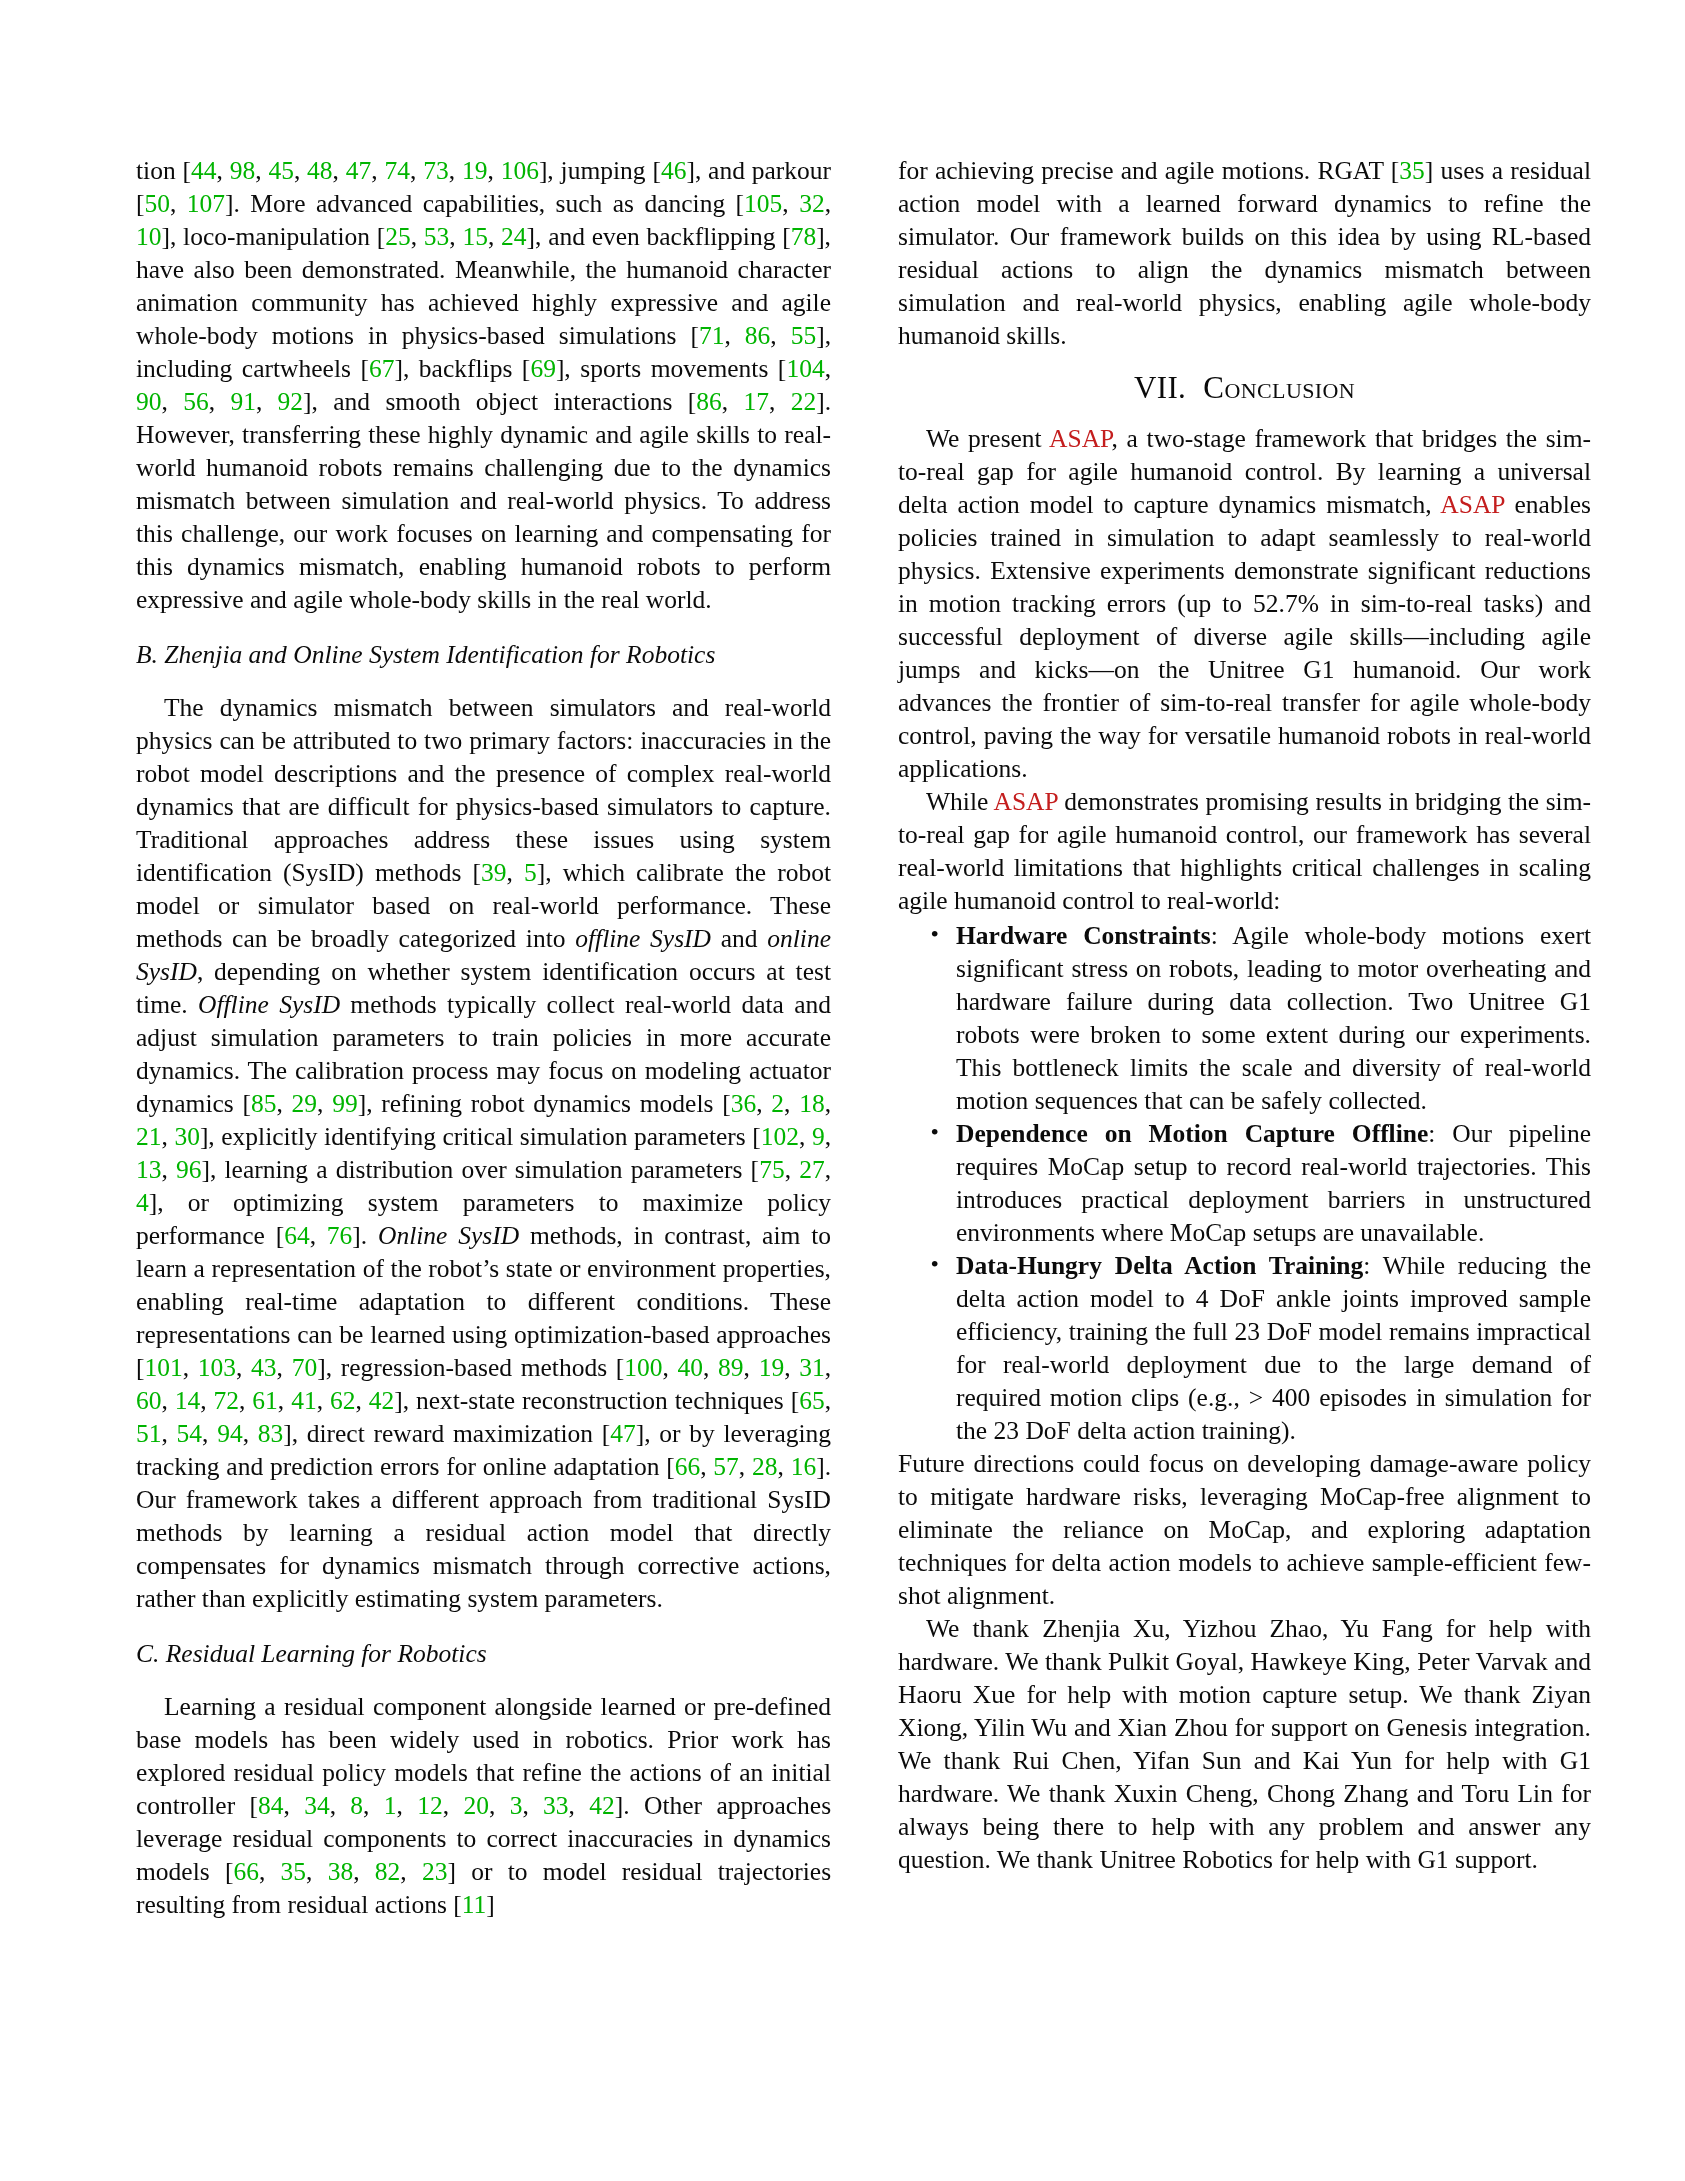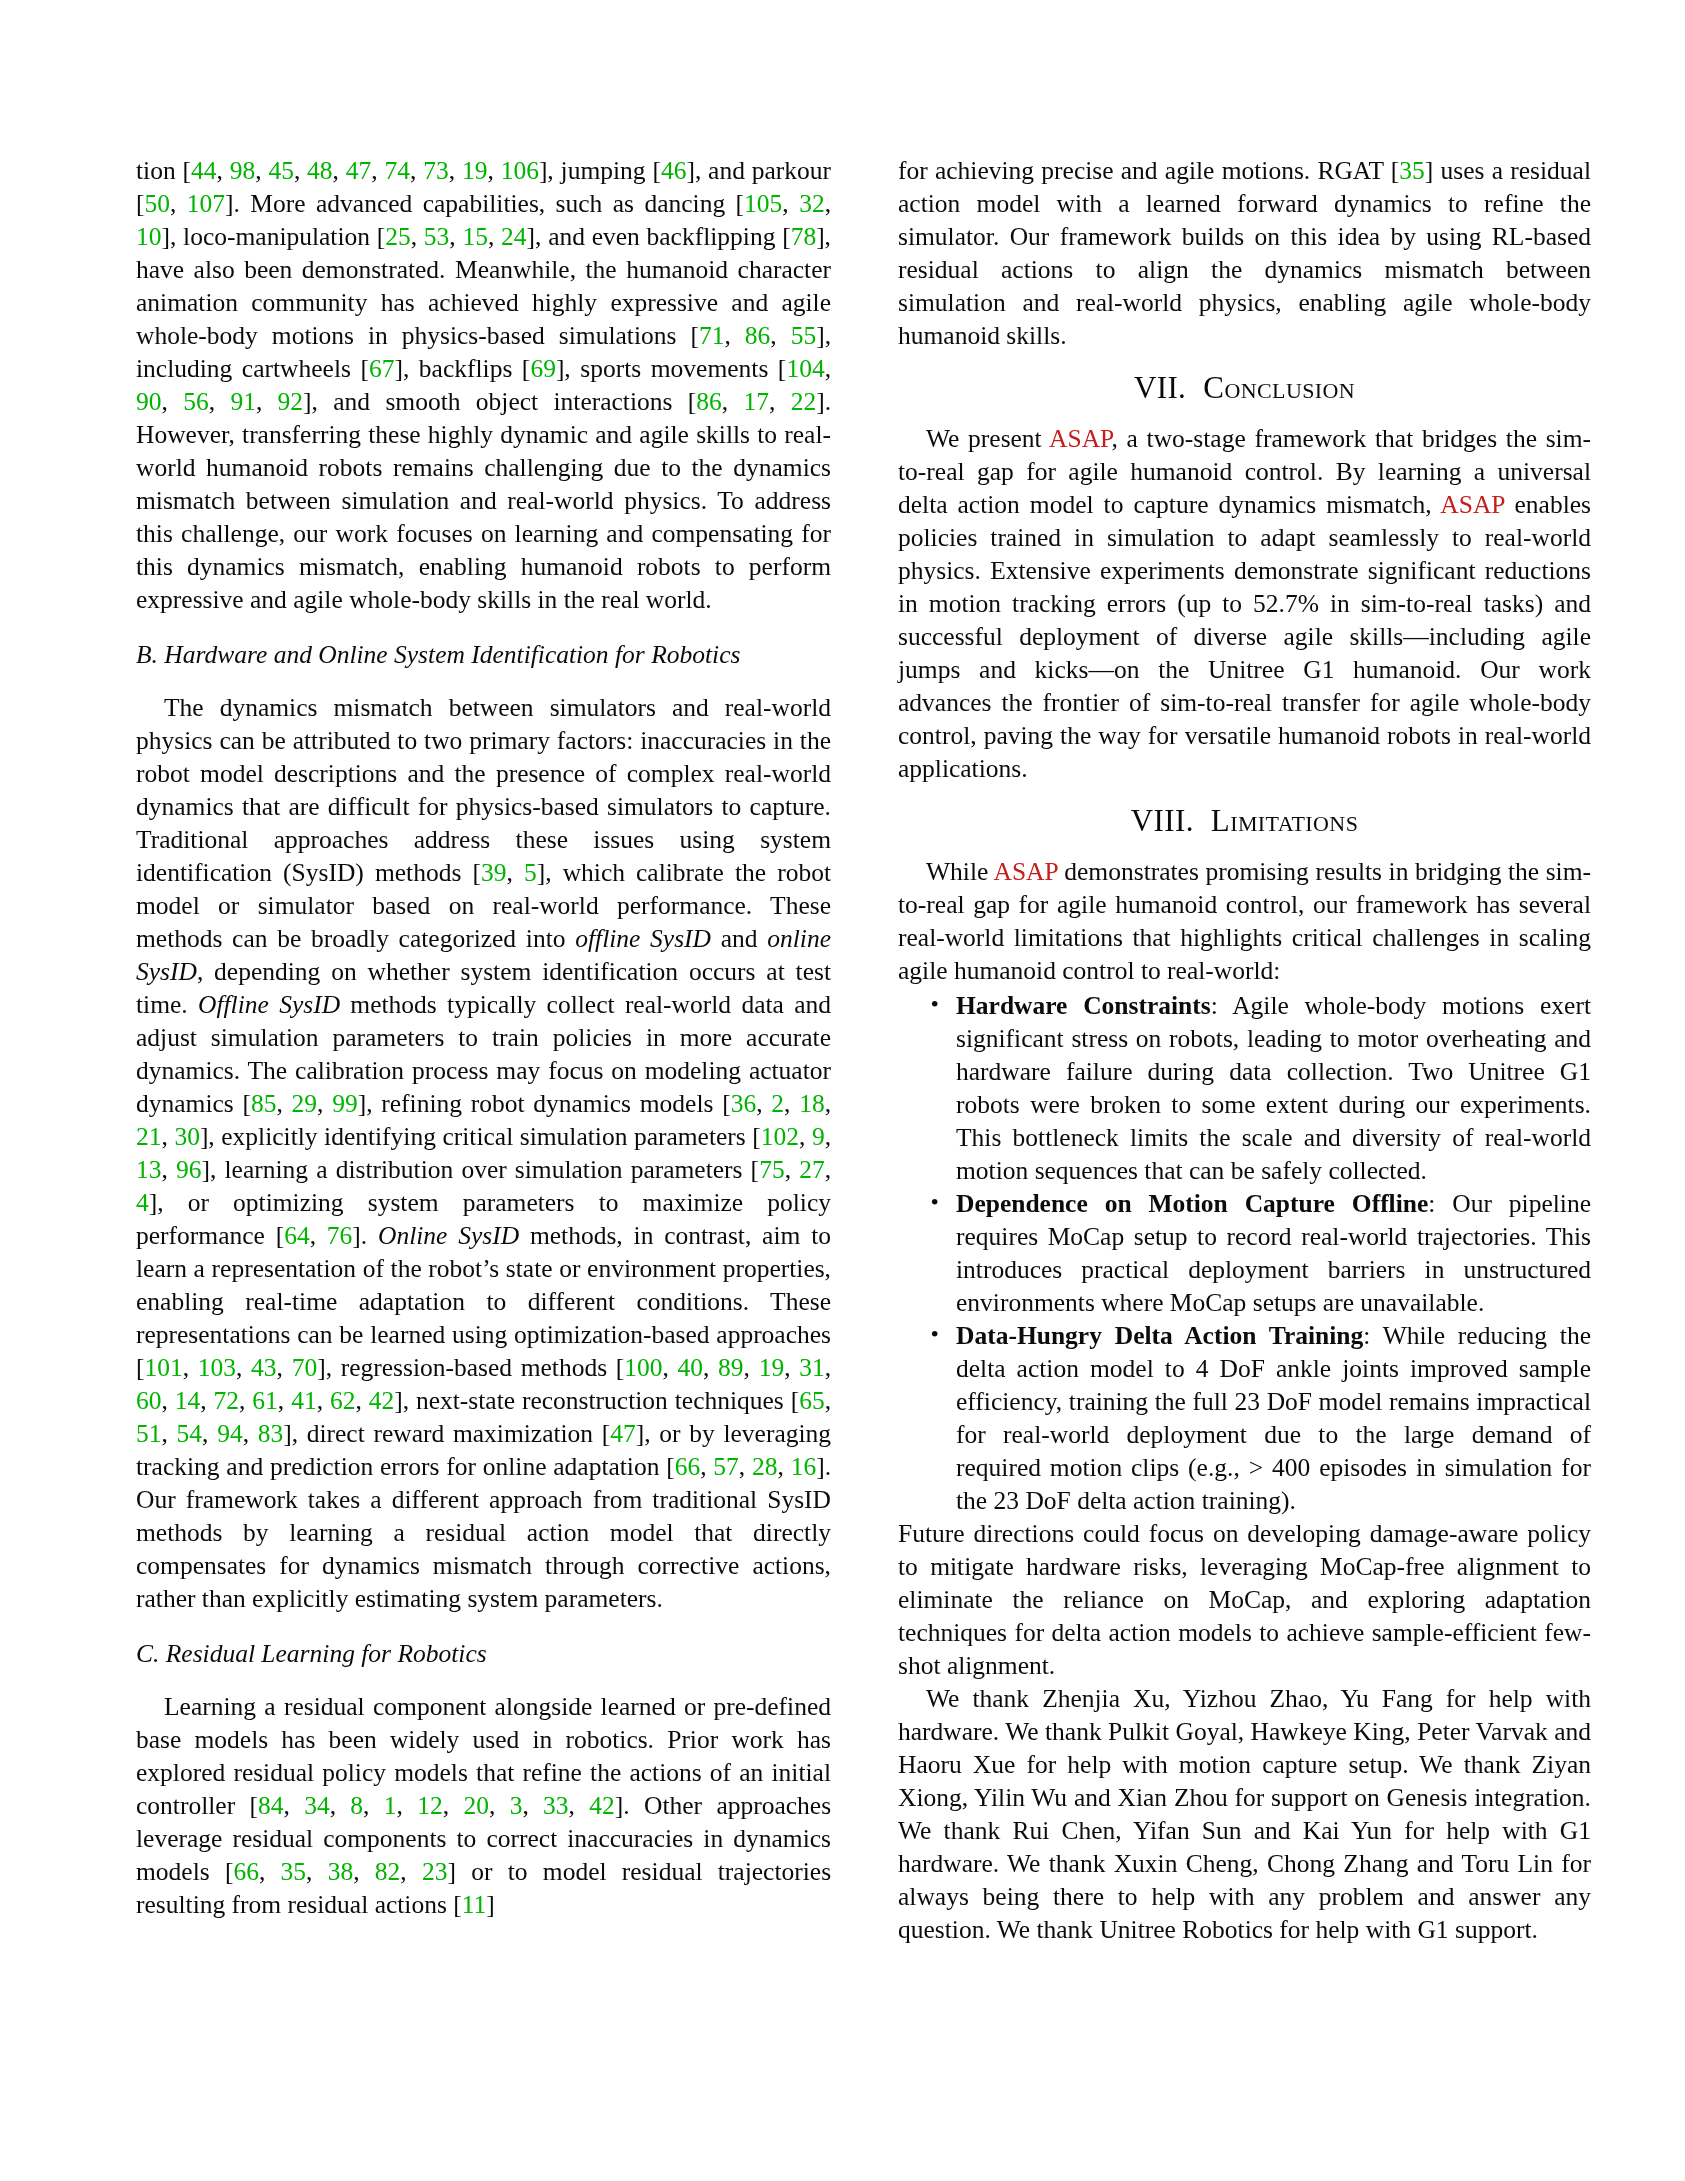--- a/index.html
+++ b/index.html
@@ -55,41 +55,38 @@
   }
 </style>
 </head>
 <body>
 
 <div class="page">
 
   <div class="col col-left">
     <p class="p">tion [<span class="cite">44</span>, <span class="cite">98</span>, <span class="cite">45</span>, <span class="cite">48</span>, <span class="cite">47</span>, <span class="cite">74</span>, <span class="cite">73</span>, <span class="cite">19</span>, <span class="cite">106</span>], jumping [<span class="cite">46</span>], and parkour [<span class="cite">50</span>, <span class="cite">107</span>]. More advanced capabilities, such as dancing [<span class="cite">105</span>, <span class="cite">32</span>, <span class="cite">10</span>], loco-manipulation [<span class="cite">25</span>, <span class="cite">53</span>, <span class="cite">15</span>, <span class="cite">24</span>], and even backflipping [<span class="cite">78</span>], have also been demonstrated. Meanwhile, the humanoid character animation community has achieved highly expressive and agile whole-body motions in physics-based simulations [<span class="cite">71</span>, <span class="cite">86</span>, <span class="cite">55</span>], including cartwheels [<span class="cite">67</span>], backflips [<span class="cite">69</span>], sports movements [<span class="cite">104</span>, <span class="cite">90</span>, <span class="cite">56</span>, <span class="cite">91</span>, <span class="cite">92</span>], and smooth object interactions [<span class="cite">86</span>, <span class="cite">17</span>, <span class="cite">22</span>]. However, transferring these highly dynamic and agile skills to real-world humanoid robots remains challenging due to the dynamics mismatch between simulation and real-world physics. To address this challenge, our work focuses on learning and compensating for this dynamics mismatch, enabling humanoid robots to perform expressive and agile whole-body skills in the real world.</p>
 
-    <h3 class="subheading">B. Hardware and Online System Identification for Robotics</h3>
+    <h3 class="subheading">B. Zhenjia and Online System Identification for Robotics</h3>
 
     <p class="p indent">The dynamics mismatch between simulators and real-world physics can be attributed to two primary factors: inaccuracies in the robot model descriptions and the presence of complex real-world dynamics that are difficult for physics-based simulators to capture. Traditional approaches address these issues using system identification (SysID) methods [<span class="cite">39</span>, <span class="cite">5</span>], which calibrate the robot model or simulator based on real-world performance. These methods can be broadly categorized into <span class="it">offline SysID</span> and <span class="it">online SysID</span>, depending on whether system identification occurs at test time. <span class="it">Offline SysID</span> methods typically collect real-world data and adjust simulation parameters to train policies in more accurate dynamics. The calibration process may focus on modeling actuator dynamics [<span class="cite">85</span>, <span class="cite">29</span>, <span class="cite">99</span>], refining robot dynamics models [<span class="cite">36</span>, <span class="cite">2</span>, <span class="cite">18</span>, <span class="cite">21</span>, <span class="cite">30</span>], explicitly identifying critical simulation parameters [<span class="cite">102</span>, <span class="cite">9</span>, <span class="cite">13</span>, <span class="cite">96</span>], learning a distribution over simulation parameters [<span class="cite">75</span>, <span class="cite">27</span>, <span class="cite">4</span>], or optimizing system parameters to maximize policy performance [<span class="cite">64</span>, <span class="cite">76</span>]. <span class="it">Online SysID</span> methods, in contrast, aim to learn a representation of the robot’s state or environment properties, enabling real-time adaptation to different conditions. These representations can be learned using optimization-based approaches [<span class="cite">101</span>, <span class="cite">103</span>, <span class="cite">43</span>, <span class="cite">70</span>], regression-based methods [<span class="cite">100</span>, <span class="cite">40</span>, <span class="cite">89</span>, <span class="cite">19</span>, <span class="cite">31</span>, <span class="cite">60</span>, <span class="cite">14</span>, <span class="cite">72</span>, <span class="cite">61</span>, <span class="cite">41</span>, <span class="cite">62</span>, <span class="cite">42</span>], next-state reconstruction techniques [<span class="cite">65</span>, <span class="cite">51</span>, <span class="cite">54</span>, <span class="cite">94</span>, <span class="cite">83</span>], direct reward maximization [<span class="cite">47</span>], or by leveraging tracking and prediction errors for online adaptation [<span class="cite">66</span>, <span class="cite">57</span>, <span class="cite">28</span>, <span class="cite">16</span>]. Our framework takes a different approach from traditional SysID methods by learning a residual action model that directly compensates for dynamics mismatch through corrective actions, rather than explicitly estimating system parameters.</p>
 
     <h3 class="subheading">C. Residual Learning for Robotics</h3>
 
     <p class="p indent">Learning a residual component alongside learned or pre-defined base models has been widely used in robotics. Prior work has explored residual policy models that refine the actions of an initial controller [<span class="cite">84</span>, <span class="cite">34</span>, <span class="cite">8</span>, <span class="cite">1</span>, <span class="cite">12</span>, <span class="cite">20</span>, <span class="cite">3</span>, <span class="cite">33</span>, <span class="cite">42</span>]. Other approaches leverage residual components to correct inaccuracies in dynamics models [<span class="cite">66</span>, <span class="cite">35</span>, <span class="cite">38</span>, <span class="cite">82</span>, <span class="cite">23</span>] or to model residual trajectories resulting from residual actions [<span class="cite">11</span>]</p>
   </div>
 
   <div class="col col-right">
     <p class="p">for achieving precise and agile motions. RGAT [<span class="cite">35</span>] uses a residual action model with a learned forward dynamics to refine the simulator. Our framework builds on this idea by using RL-based residual actions to align the dynamics mismatch between simulation and real-world physics, enabling agile whole-body humanoid skills.</p>
 
     <h2 class="heading">
       <span class="numeral">VII.</span><span>Conclusion</span>
     </h2>
 
     <p class="p indent">We present <span class="accent">ASAP</span>, a two-stage framework that bridges the sim-to-real gap for agile humanoid control. By learning a universal delta action model to capture dynamics mismatch, <span class="accent">ASAP</span> enables policies trained in simulation to adapt seamlessly to real-world physics. Extensive experiments demonstrate significant reductions in motion tracking errors (up to 52.7% in sim-to-real tasks) and successful deployment of diverse agile skills—including agile jumps and kicks—on the Unitree G1 humanoid. Our work advances the frontier of sim-to-real transfer for agile whole-body control, paving the way for versatile humanoid robots in real-world applications.</p>
 
-    <h2 class="heading">
-      <span class="numeral">VIII.</span><span>Limitations</span>
-    </h2>
 
     <p class="p indent">While <span class="accent">ASAP</span> demonstrates promising results in bridging the sim-to-real gap for agile humanoid control, our framework has several real-world limitations that highlights critical challenges in scaling agile humanoid control to real-world:</p>
 
     <ul class="bullets">
       <li>
         <span class="marker">•</span><span><span class="bf">Hardware Constraints</span>: Agile whole-body motions exert significant stress on robots, leading to motor overheating and hardware failure during data collection. Two Unitree G1 robots were broken to some extent during our experiments. This bottleneck limits the scale and diversity of real-world motion sequences that can be safely collected.</span>
       </li>
       <li>
         <span class="marker">•</span><span><span class="bf">Dependence on Motion Capture Offline</span>: Our pipeline requires MoCap setup to record real-world trajectories. This introduces practical deployment barriers in unstructured environments where MoCap setups are unavailable.</span>
       </li>

